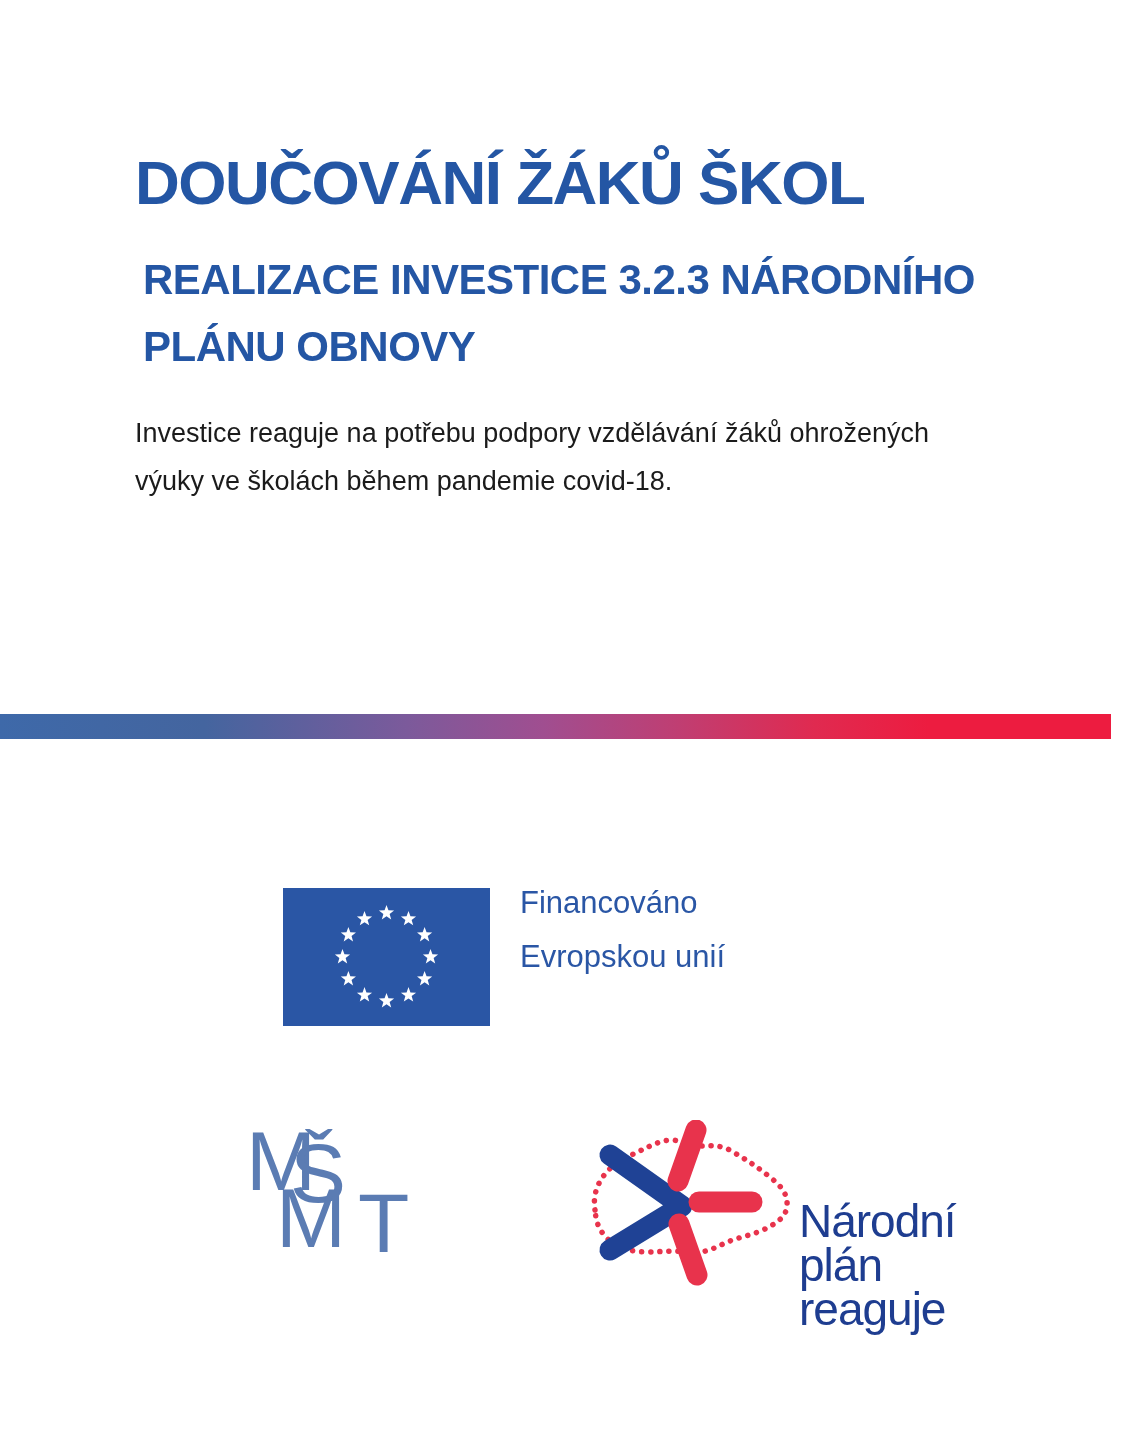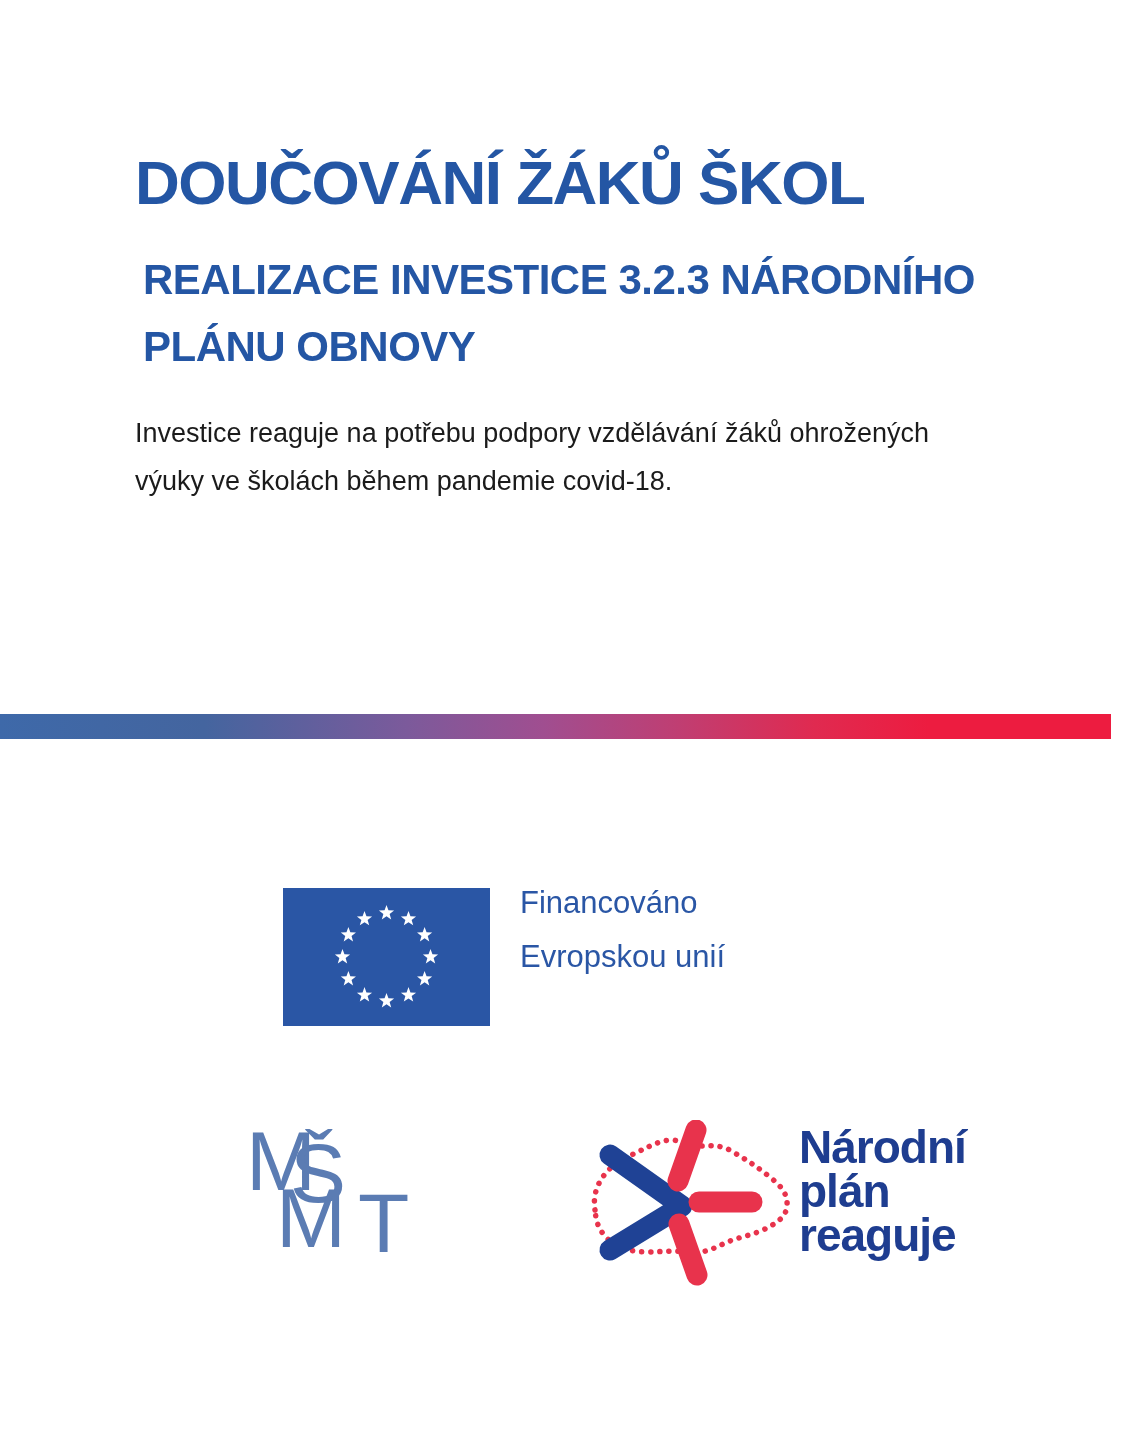--- a/index.html
+++ b/index.html
@@ -108,24 +108,24 @@
   .msmt-caption .cap2 { font-size: 20px; line-height: 25px; letter-spacing: 3.5px; }
 
   
   .npo-mark {
     position: absolute;
     left: 583px; top: 1120px;
     width: 210px; height: 175px;
   }
   .npo-text {
     position: absolute;
-    left: 799px; top: 1125px;
+    left: 799px; top: 1199px;
     font-size: 46px;
     line-height: 44px;
-    font-weight: bold;
+    font-weight: normal;
     letter-spacing: -1px;
     color: var(--npo_text_blue, #1e3d90);
     white-space: nowrap;
   }
 </style>
 </head>
 <body>
 
 <div class="page">
 

